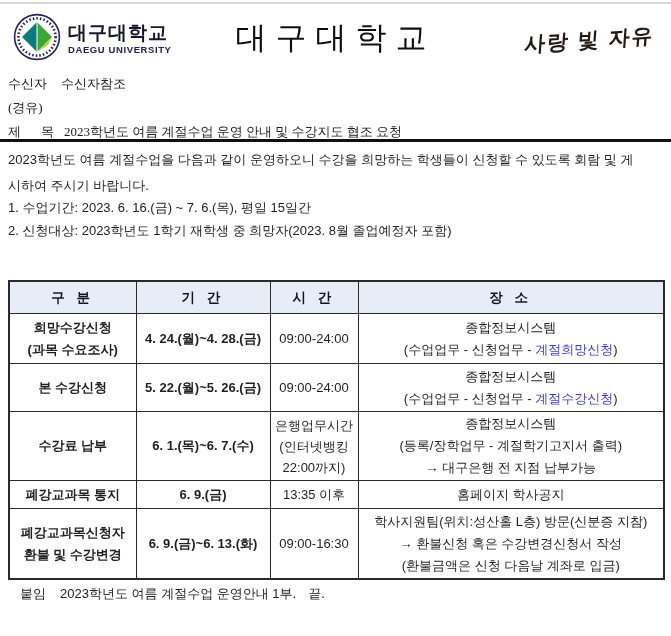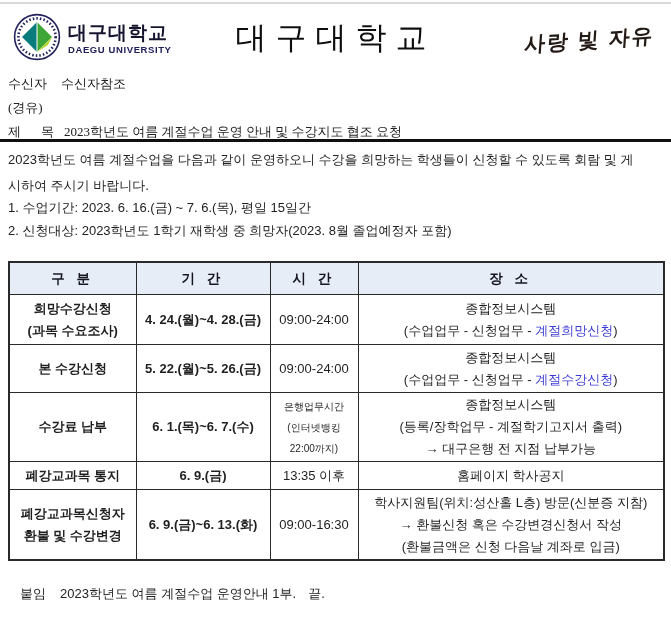--- a/index.html
+++ b/index.html
@@ -24,30 +24,30 @@
   .meta .gap1{display:inline-block;width:14px;}
   .subject .gap2{display:inline-block;width:20px;}
   .subject .gap3{display:inline-block;width:10px;}
   .rule{position:absolute;top:139px;left:0;width:671px;height:2.5px;background:#101010;}
 
   
   .intro{position:absolute;left:8px;top:147px;width:658px;font-size:13px;line-height:26px;color:#222;}
   .items{position:absolute;left:8px;top:196px;width:658px;font-size:13px;line-height:23px;color:#222;}
 
   
-  table.sched{position:absolute;left:8px;top:261px;width:655px;border-collapse:collapse;
+  table.sched{position:absolute;left:8px;top:280px;width:655px;border-collapse:collapse;
     table-layout:fixed;border:2px solid #2a2a2a;}
   table.sched th,table.sched td{border:1px solid #2a2a2a;text-align:center;vertical-align:middle;
     font-size:13px;padding:1px 2px;overflow:hidden;color:#1f1f1f;}
   table.sched thead th{background:#e6edf6;font-weight:700;letter-spacing:4px;height:29px;font-size:13.5px;color:#15151f;}
   tr.r0 td{height:47px;} tr.r1 td{height:45px;} tr.r2 td{height:66px;}
   tr.r3 td{height:25px;} tr.r4 td{height:67px;}
   td.c1,td.c2{font-weight:700;color:#141414;}
   td .ln{line-height:22px;}
-  td.c3 .ln{line-height:21px;font-size:10px;}
+  td.c3 .ln{line-height:21px;font-size:13px;}
   .link{color:#3a3ad4;cursor:pointer;}
 
   
   .footer{position:absolute;left:20px;top:585px;font-size:13px;color:#222;}
   .footer .gap1{display:inline-block;width:14px;}
   .footer .gap2{display:inline-block;width:12px;}
 </style>
 </head>
 <body>
 

